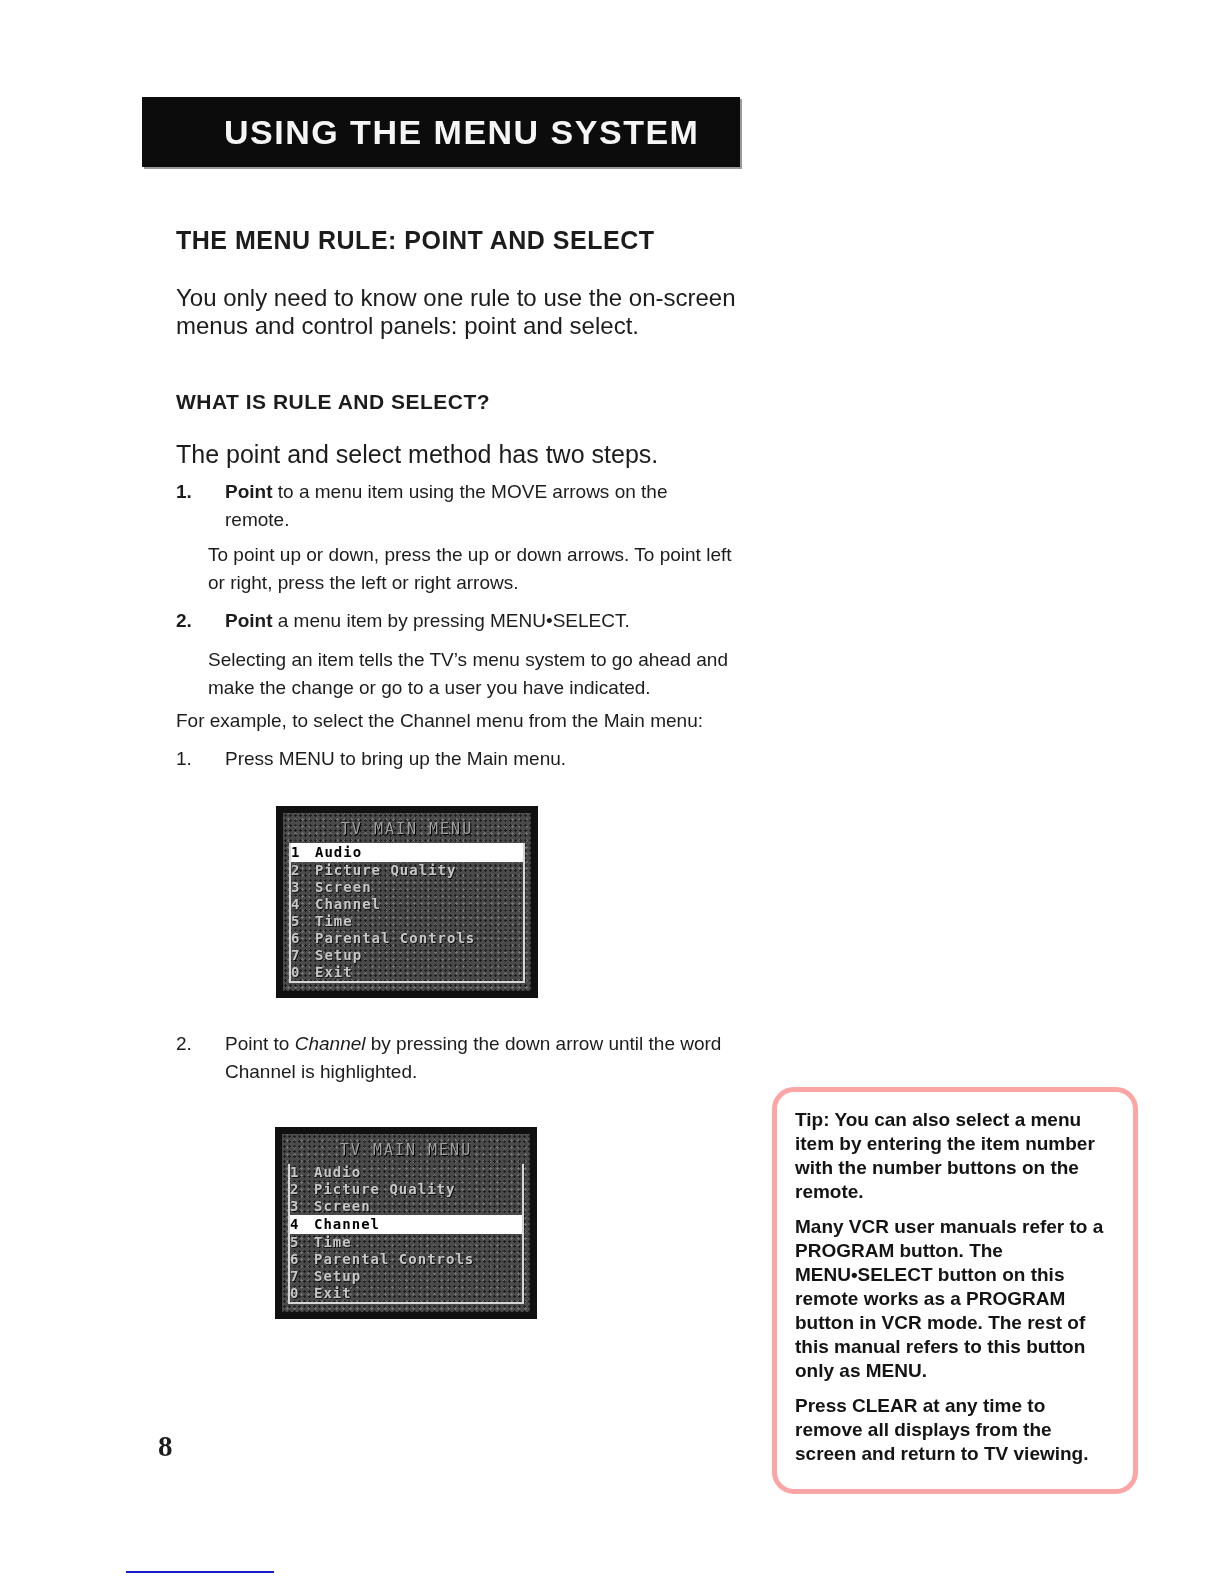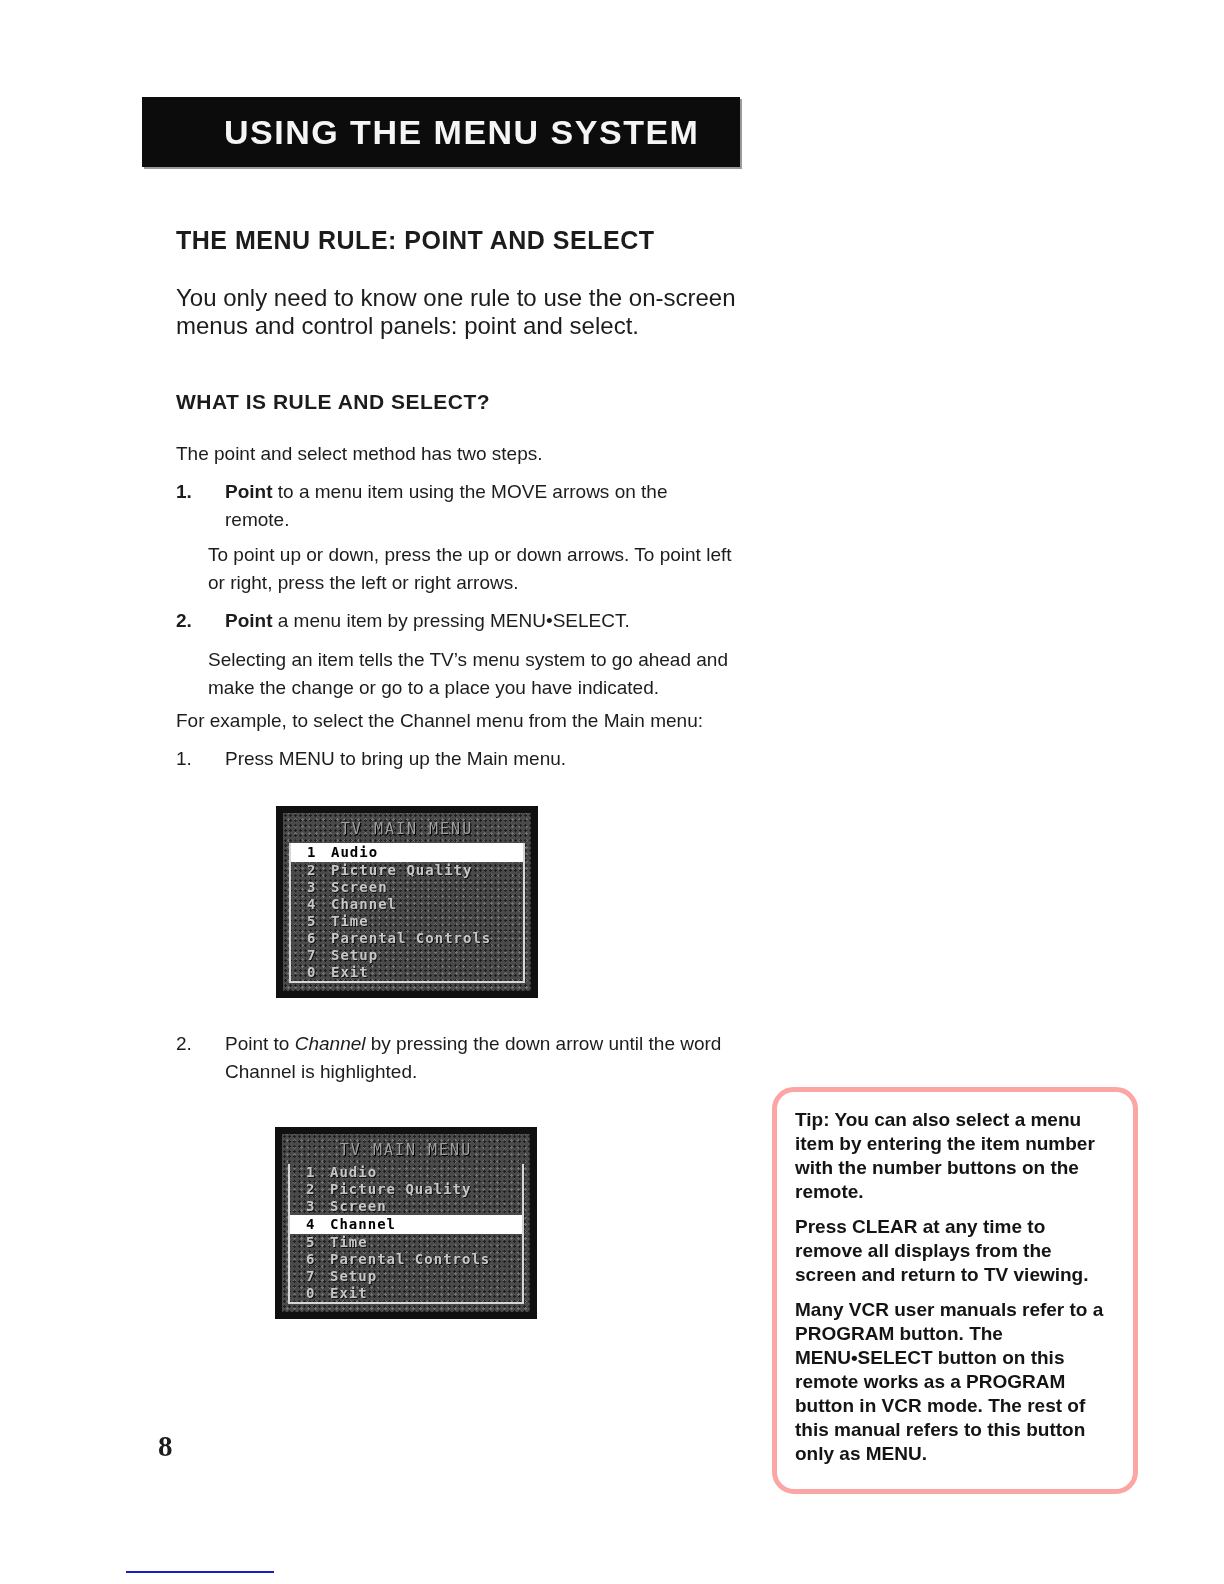--- a/index.html
+++ b/index.html
@@ -40,21 +40,21 @@
   .p-intro {
     position: absolute; left: 176px; top: 284px;
     width: 580px; font-size: 24px; line-height: 28px;
   }
   .h2 {
     position: absolute; left: 176px; top: 390px;
     font-size: 21px; font-weight: 700; letter-spacing: 0.5px;
   }
   .p-two-steps {
     position: absolute; left: 176px; top: 440px;
-    width: 580px; font-size: 19px; line-height: 28px;
+    width: 580px; font-size: 25px; line-height: 28px;
   }
 
   .step { position: absolute; left: 176px; font-size: 19px; line-height: 28px; }
   .step .num { position: absolute; left: 0; top: 0; font-weight: 700; }
   .step .body { display: block; margin-left: 49px; }
   .step .lead { font-weight: 700; }
   .substep { position: absolute; left: 208px; font-size: 19px; line-height: 28px; }
 
   .step1 { top: 478px; } .step1 .body { width: 480px; }
   .sub1  { top: 541px; width: 540px; }
@@ -97,21 +97,21 @@
     border-top: none;
   }
   .tv-row {
     font-family: "DejaVu Sans Mono", monospace;
     font-weight: 700;
     font-size: 14px;
     letter-spacing: 1px;
     color: #c6c6c6;
     height: 17px;
     line-height: 17px;
-    padding-left: 16px;
+    padding-left: 0;
     white-space: nowrap;
     text-shadow: 1px 1px 0 rgba(0,0,0,0.7);
   }
   .tv-row .tv-num { display: inline-block; width: 24px; }
   .tv-row.hl {
     background: #ffffff;
     color: #000000;
     text-shadow: none;
     height: 19px;
     line-height: 19px;
@@ -172,21 +172,21 @@
     <span class="body"><span class="lead">Point</span><span> to a menu item using the MOVE arrows on the remote.</span></span>
   </div>
 
   <div class="substep sub1">To point up or down, press the up or down arrows. To point left or right, press the left or right arrows.</div>
 
   <div class="step step2">
     <span class="num">2.</span>
     <span class="body"><span class="lead">Point</span><span> a menu item by pressing MENU•SELECT.</span></span>
   </div>
 
-  <div class="substep sub2">Selecting an item tells the TV’s menu system to go ahead and make the change or go to a place you have indicated.</div>
+  <div class="substep sub2">Selecting an item tells the TV’s menu system to go ahead and make the change or go to a user you have indicated.</div>
 
   <div class="p-example">For example, to select the Channel menu from the Main menu:</div>
 
   <div class="step exstep ex1">
     <span class="num">1.</span>
     <span class="body">Press MENU to bring up the Main menu.</span>
   </div>
 
   <div class="tv-menu tv-menu1">
     <div class="tv-title">TV MAIN MENU</div>
@@ -216,21 +216,21 @@
         <div class="tv-row hl"><span class="tv-num">4</span><span>Channel</span></div>
         <div class="tv-row"><span class="tv-num">5</span><span>Time</span></div>
         <div class="tv-row"><span class="tv-num">6</span><span>Parental Controls</span></div>
         <div class="tv-row"><span class="tv-num">7</span><span>Setup</span></div>
         <div class="tv-row"><span class="tv-num">0</span><span>Exit</span></div>
       </div>
   </div>
 
   <div class="tip-box">
       <p>Tip: You can also select a menu item by entering the item number with the number buttons on the remote.</p>
+      <p>Many VCR user manuals refer to a PROGRAM button. The MENU•SELECT button on this remote works as a PROGRAM button in VCR mode. The rest of this manual refers to this button only as MENU.</p>
       <p>Press CLEAR at any time to remove all displays from the screen and return to TV viewing.</p>
-      <p>Many VCR user manuals refer to a PROGRAM button. The MENU•SELECT button on this remote works as a PROGRAM button in VCR mode. The rest of this manual refers to this button only as MENU.</p>
     </div>
 
   <div class="page-number">8</div>
 
   <div class="footer-line"></div>
 
 </div>
 
 </body></html>

